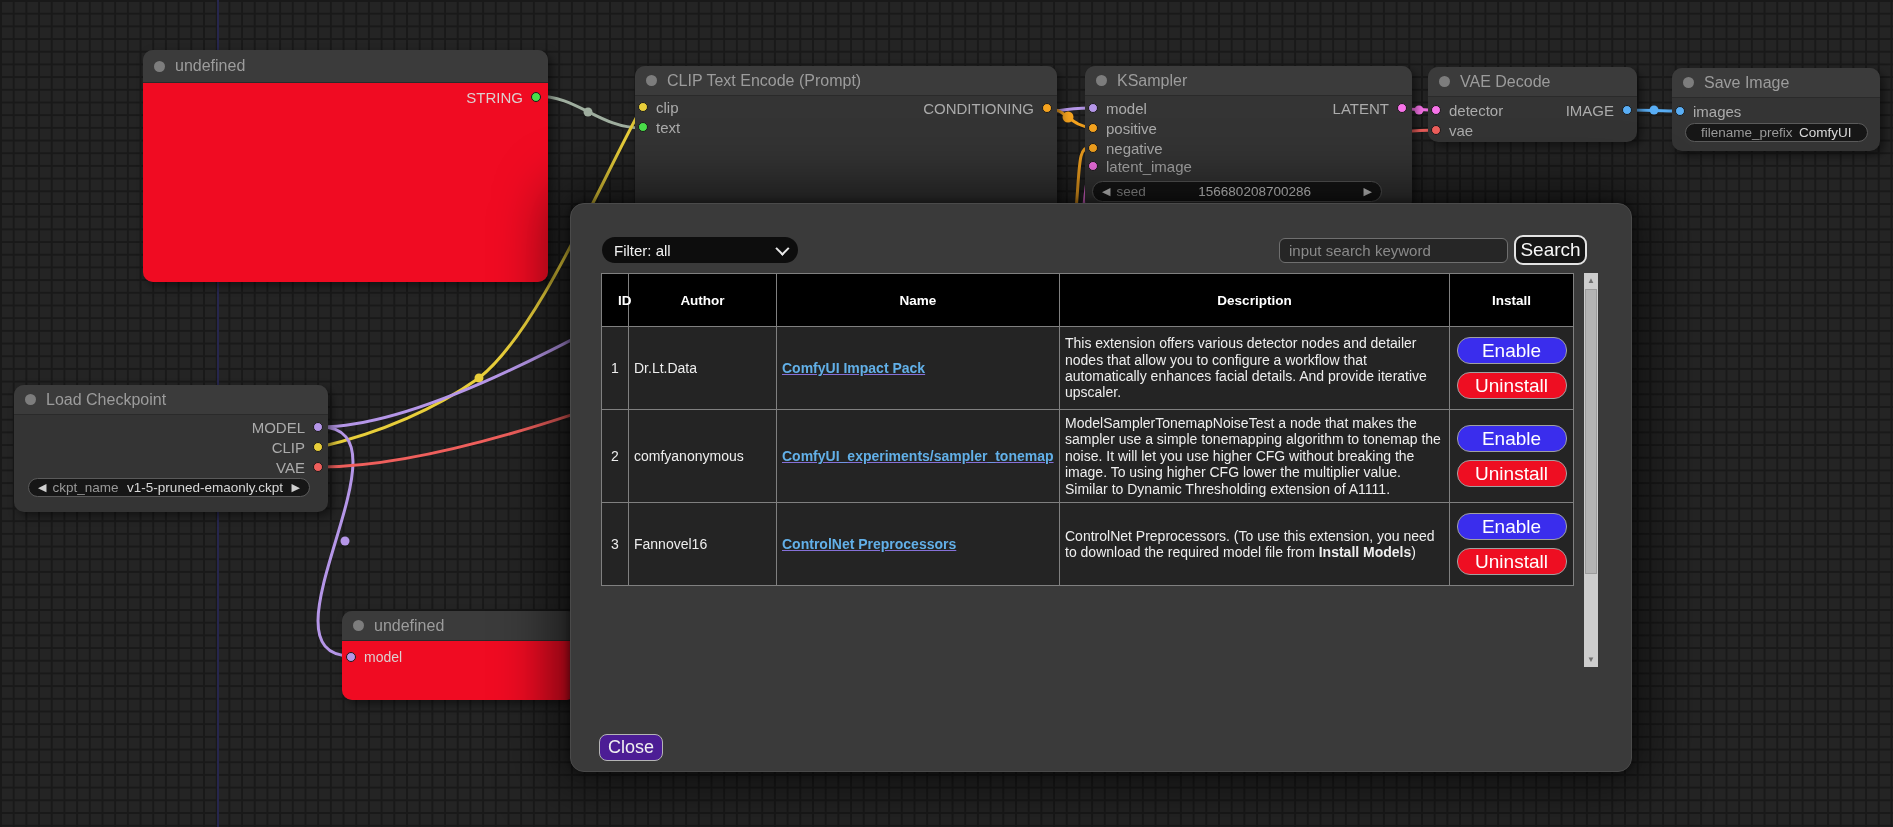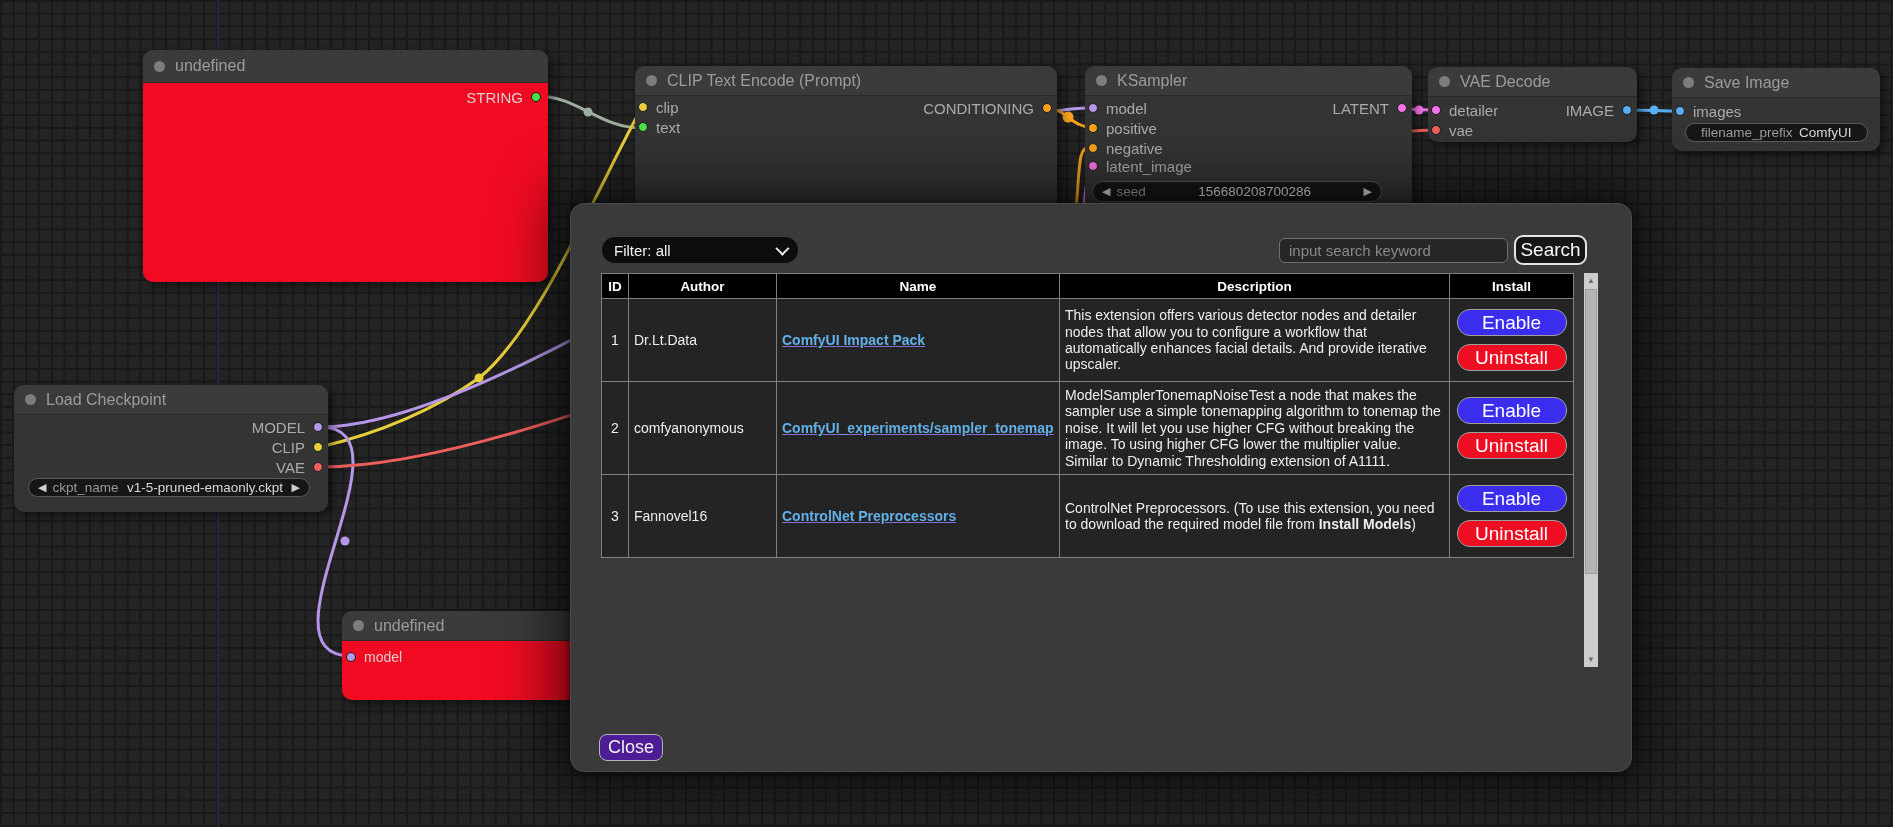--- a/index.html
+++ b/index.html
@@ -47,21 +47,21 @@
   .search-input{position:absolute;left:708px;top:34px;width:229px;height:25px;background:#262626;
         border:1px solid #6f6f6f;border-radius:6px;color:#cfcfcf;font-size:15px;
         padding:0 9px;box-sizing:border-box;outline:none;}
   .search-input::placeholder{color:#8a8a8a;}
   .search-btn{position:absolute;left:943px;top:31px;width:73px;height:30px;background:#161616;
         border:2px solid #e3e3e3;border-radius:9px;color:#f7f7f7;font-size:19px;
         display:flex;align-items:center;justify-content:center;cursor:pointer;box-sizing:border-box;}
   .scrollwrap{position:absolute;left:30px;top:69px;width:997px;height:394px;}
   table.ext{border-collapse:collapse;table-layout:fixed;width:972px;color:#eee;}
   table.ext th{background:#000;color:#fff;font-weight:bold;font-size:13.5px;height:20px;
-        border:1px solid #808080;padding:2px;}
+        border:1px solid #808080;padding:16px;}
   table.ext td{border:1px solid #808080;background:#242424;padding:2px 5px;vertical-align:middle;font-size:14px;}
   td.c-id{text-align:center;}
   td.c-desc{font-size:13.5px;line-height:1.17;padding:2px 5px;}
   a.ext-link{color:#62b0e8;font-weight:bold;text-decoration:underline;text-decoration-color:#8570d8;cursor:pointer;}
   .b{font-weight:bold;}
   td.c-install{text-align:center;padding:2px 6px;}
   .btn-install{display:block;width:110px;height:27px;margin:8px auto;border-radius:13px;color:#fff;
         font-size:19px;line-height:25px;text-align:center;border:1px solid #a0a0a0;cursor:pointer;box-sizing:border-box;}
   .scrollbar{position:absolute;left:983px;top:0;width:14px;height:394px;background:#cdcdcd;}
   .sb-arrow{position:absolute;left:0;width:14px;height:15px;font-size:8px;color:#707070;
@@ -161,21 +161,21 @@
   </div>
 </div>
 
 <div class="node" style="left:1428px;top:67px;width:209px;height:75px;">
   <div class="node-header">
     <span class="node-dot"></span>
     <span>VAE Decode</span>
   </div>
   <div class="slot" style="top:34px;left:3px;">
     <span class="slot-dot" style="background-color: rgb(248, 115, 233);"></span>
-    <span>detailer</span>
+    <span>detector</span>
   </div>
   <div class="slot" style="top:54px;left:3px;">
     <span class="slot-dot" style="background-color: rgb(239, 95, 92);"></span>
     <span>vae</span>
   </div>
   <div class="slot out" style="top:34px;right:5px;">
     <span>IMAGE</span>
     <span class="slot-dot" style="background-color: rgb(89, 174, 245);"></span>
   </div>
 </div>

